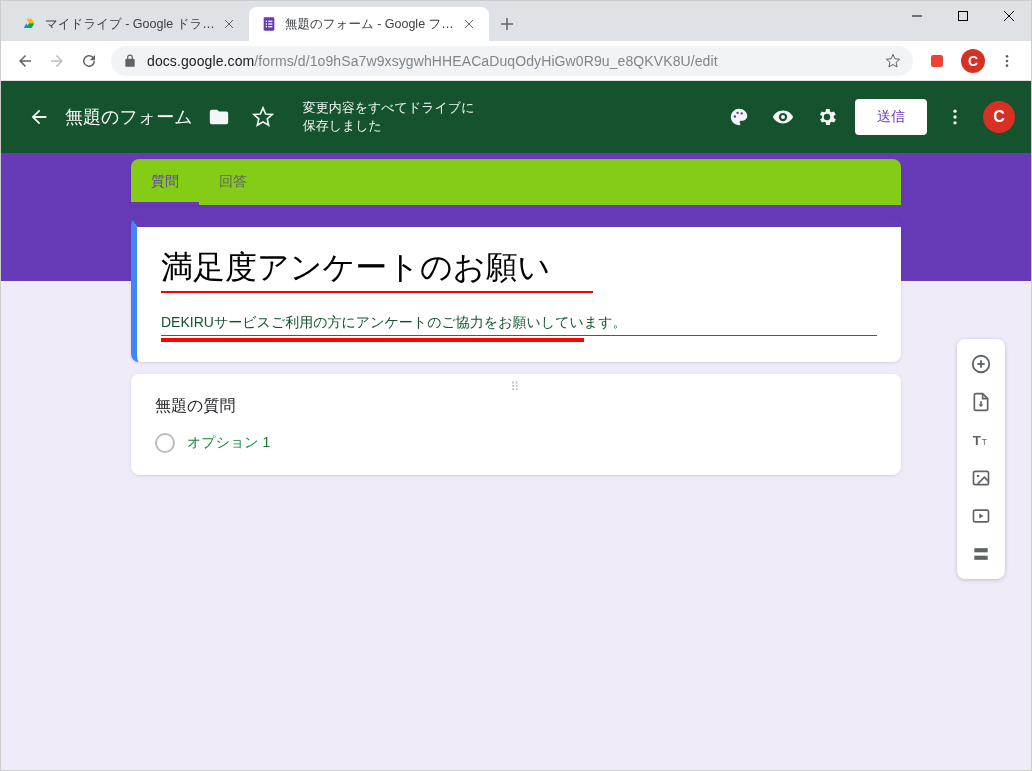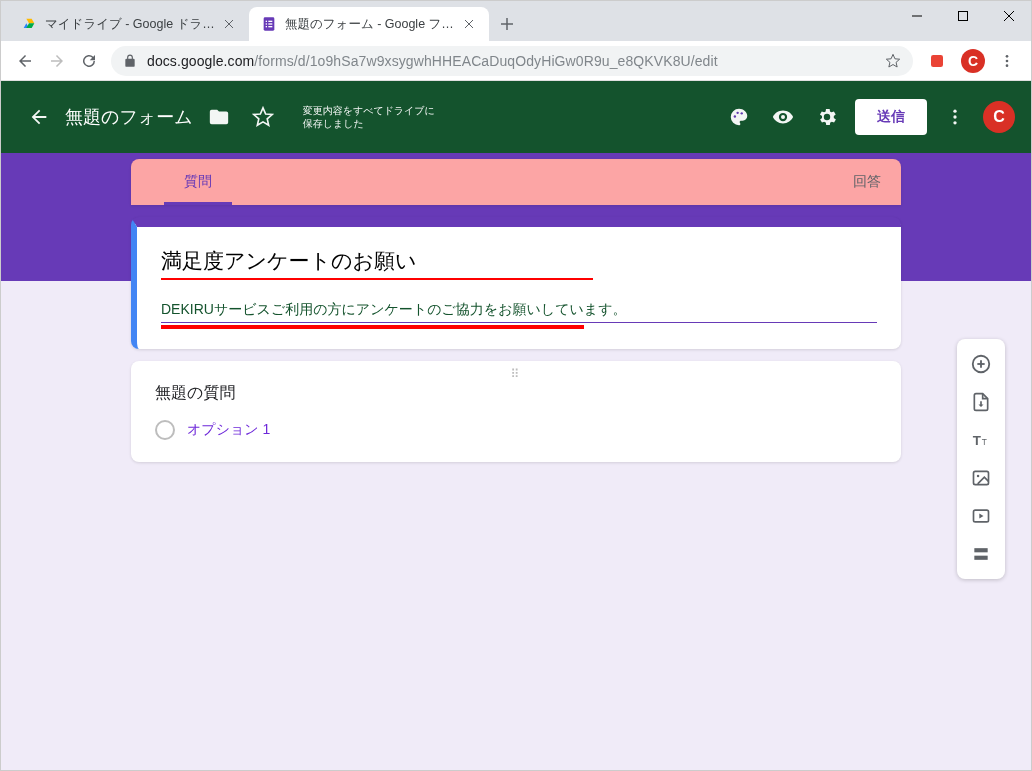--- a/index.html
+++ b/index.html
@@ -30,51 +30,51 @@
 .url-muted { color: #80868b; }
 .star-icon-url { color: #5f6368; margin-left: 8px; }
 .ext-icon { width: 32px; height: 32px; display: flex; align-items: center; justify-content: center; margin: 0 2px; }
 .ext-red { width: 24px; height: 24px; background: #d93025; border-radius: 50%; display: flex; align-items: center; justify-content: center; color: #fff; font-weight: bold; font-size: 14px; }
 .menu-dots { width: 32px; height: 32px; display: flex; align-items: center; justify-content: center; color: #5f6368; }
 
 
 .forms-header { background: #14532d; padding: 14px 16px; display: flex; align-items: center; color: #fff; }
 .forms-header .ficon { width: 44px; height: 44px; display: flex; align-items: center; justify-content: center; color: #fff; opacity: 0.95; }
 .forms-title { font-size: 18px; margin: 0 4px 0 4px; }
-.save-status { font-size: 10px; line-height: 1.35; margin-left: 18px; opacity: 0.95; }
+.save-status { font-size: 13px; line-height: 1.35; margin-left: 18px; opacity: 0.95; }
 .header-spacer { flex: 1; }
-.send-btn { background: #fff; color: #673ab7; font-size: 14px; font-weight: 700; padding: 9px 22px; border-radius: 4px; margin: 0 6px; }
+.send-btn { background: #fff; color: #673ab7; font-size: 14px; font-weight: 400; padding: 9px 22px; border-radius: 4px; margin: 0 6px; }
 .ext-red2 { width: 32px; height: 32px; background: #d93025; border-radius: 50%; display: flex; align-items: center; justify-content: center; color: #fff; font-weight: bold; margin-left: 6px; }
 
 
 .purple-bg { background: #673ab7; height: 128px; }
 
 
 .content-wrap { background: #f0ebf8; min-height: 600px; position: relative; display: flex; justify-content: center; }
 .form-container { width: 770px; margin-top: -122px; }
 
 
-.tabs-card { background: #fca5a5; border-radius: 8px 8px 0 0; display: flex; justify-content: space-between; box-shadow: 0 1px 3px rgba(0,0,0,0.1); padding-left: 33px; }
+.tabs-card { background: #84cc16; border-radius: 8px 8px 0 0; display: flex; justify-content: flex-start; box-shadow: 0 1px 3px rgba(0,0,0,0.1); }
 .form-tab { padding: 14px 20px 11px; font-size: 14px; color: #5f6368; border-bottom: 3px solid transparent; }
 .form-tab.active { color: #673ab7; border-bottom-color: #673ab7; font-weight: 500; }
 
 
 .title-card { background: #fff; border-radius: 8px; margin-top: 12px; padding: 22px 24px 20px; position: relative; box-shadow: 0 1px 3px rgba(0,0,0,0.12); border-left: 6px solid #4285f4; border-top: 10px solid #673ab7; }
-.form-title-input { font-size: 21px; border: none; outline: none; width: 100%; font-family: Liberation Sans, sans-serif; border-bottom: 1px solid transparent; padding-bottom: 4px; }
+.form-title-input { font-size: 32px; border: none; outline: none; width: 100%; font-family: Liberation Mono, monospace; border-bottom: 1px solid transparent; padding-bottom: 4px; }
 .title-underline { height: 4px; background: #ff0000; margin-top: -2px; width: 432px; }
 .form-desc-input { font-size: 14px; border: none; outline: none; width: 100%; border-bottom: 1px solid #673ab7; padding: 4px 0; margin-top: 18px; color: #14532d; }
 .desc-underline { height: 4px; background: #ff0000; margin-top: 2px; width: 423px; }
 
 
 .question-card { background: #fff; border-radius: 8px; margin-top: 12px; padding: 22px 24px; box-shadow: 0 1px 3px rgba(0,0,0,0.12); position: relative; }
 .drag-handle { position: absolute; top: 6px; left: 50%; transform: translateX(-50%); color: #bdbdbd; letter-spacing: 2px; font-size: 12px; }
 .question-title { font-size: 16px; color: #202124; margin-bottom: 16px; }
 .option-row { display: flex; align-items: center; margin-top: 10px; }
 .radio-circle { width: 20px; height: 20px; border: 2px solid #bdbdbd; border-radius: 50%; margin-right: 12px; }
-.option-label { font-size: 14px; color: #6d28d9; }
+.option-label { font-size: 14px; color: #15803d; }
 
 
 .float-toolbar { position: absolute; right: 26px; top: 58px; width: 48px; background: #fff; border-radius: 8px; box-shadow: 0 1px 4px rgba(0,0,0,0.2); padding: 6px 0; display: flex; flex-direction: column; align-items: center; }
 .tool-btn { width: 40px; height: 38px; display: flex; align-items: center; justify-content: center; color: #5f6368; }
 
 svg { display: block; }
 </style>
 </head>
 <body>
 

